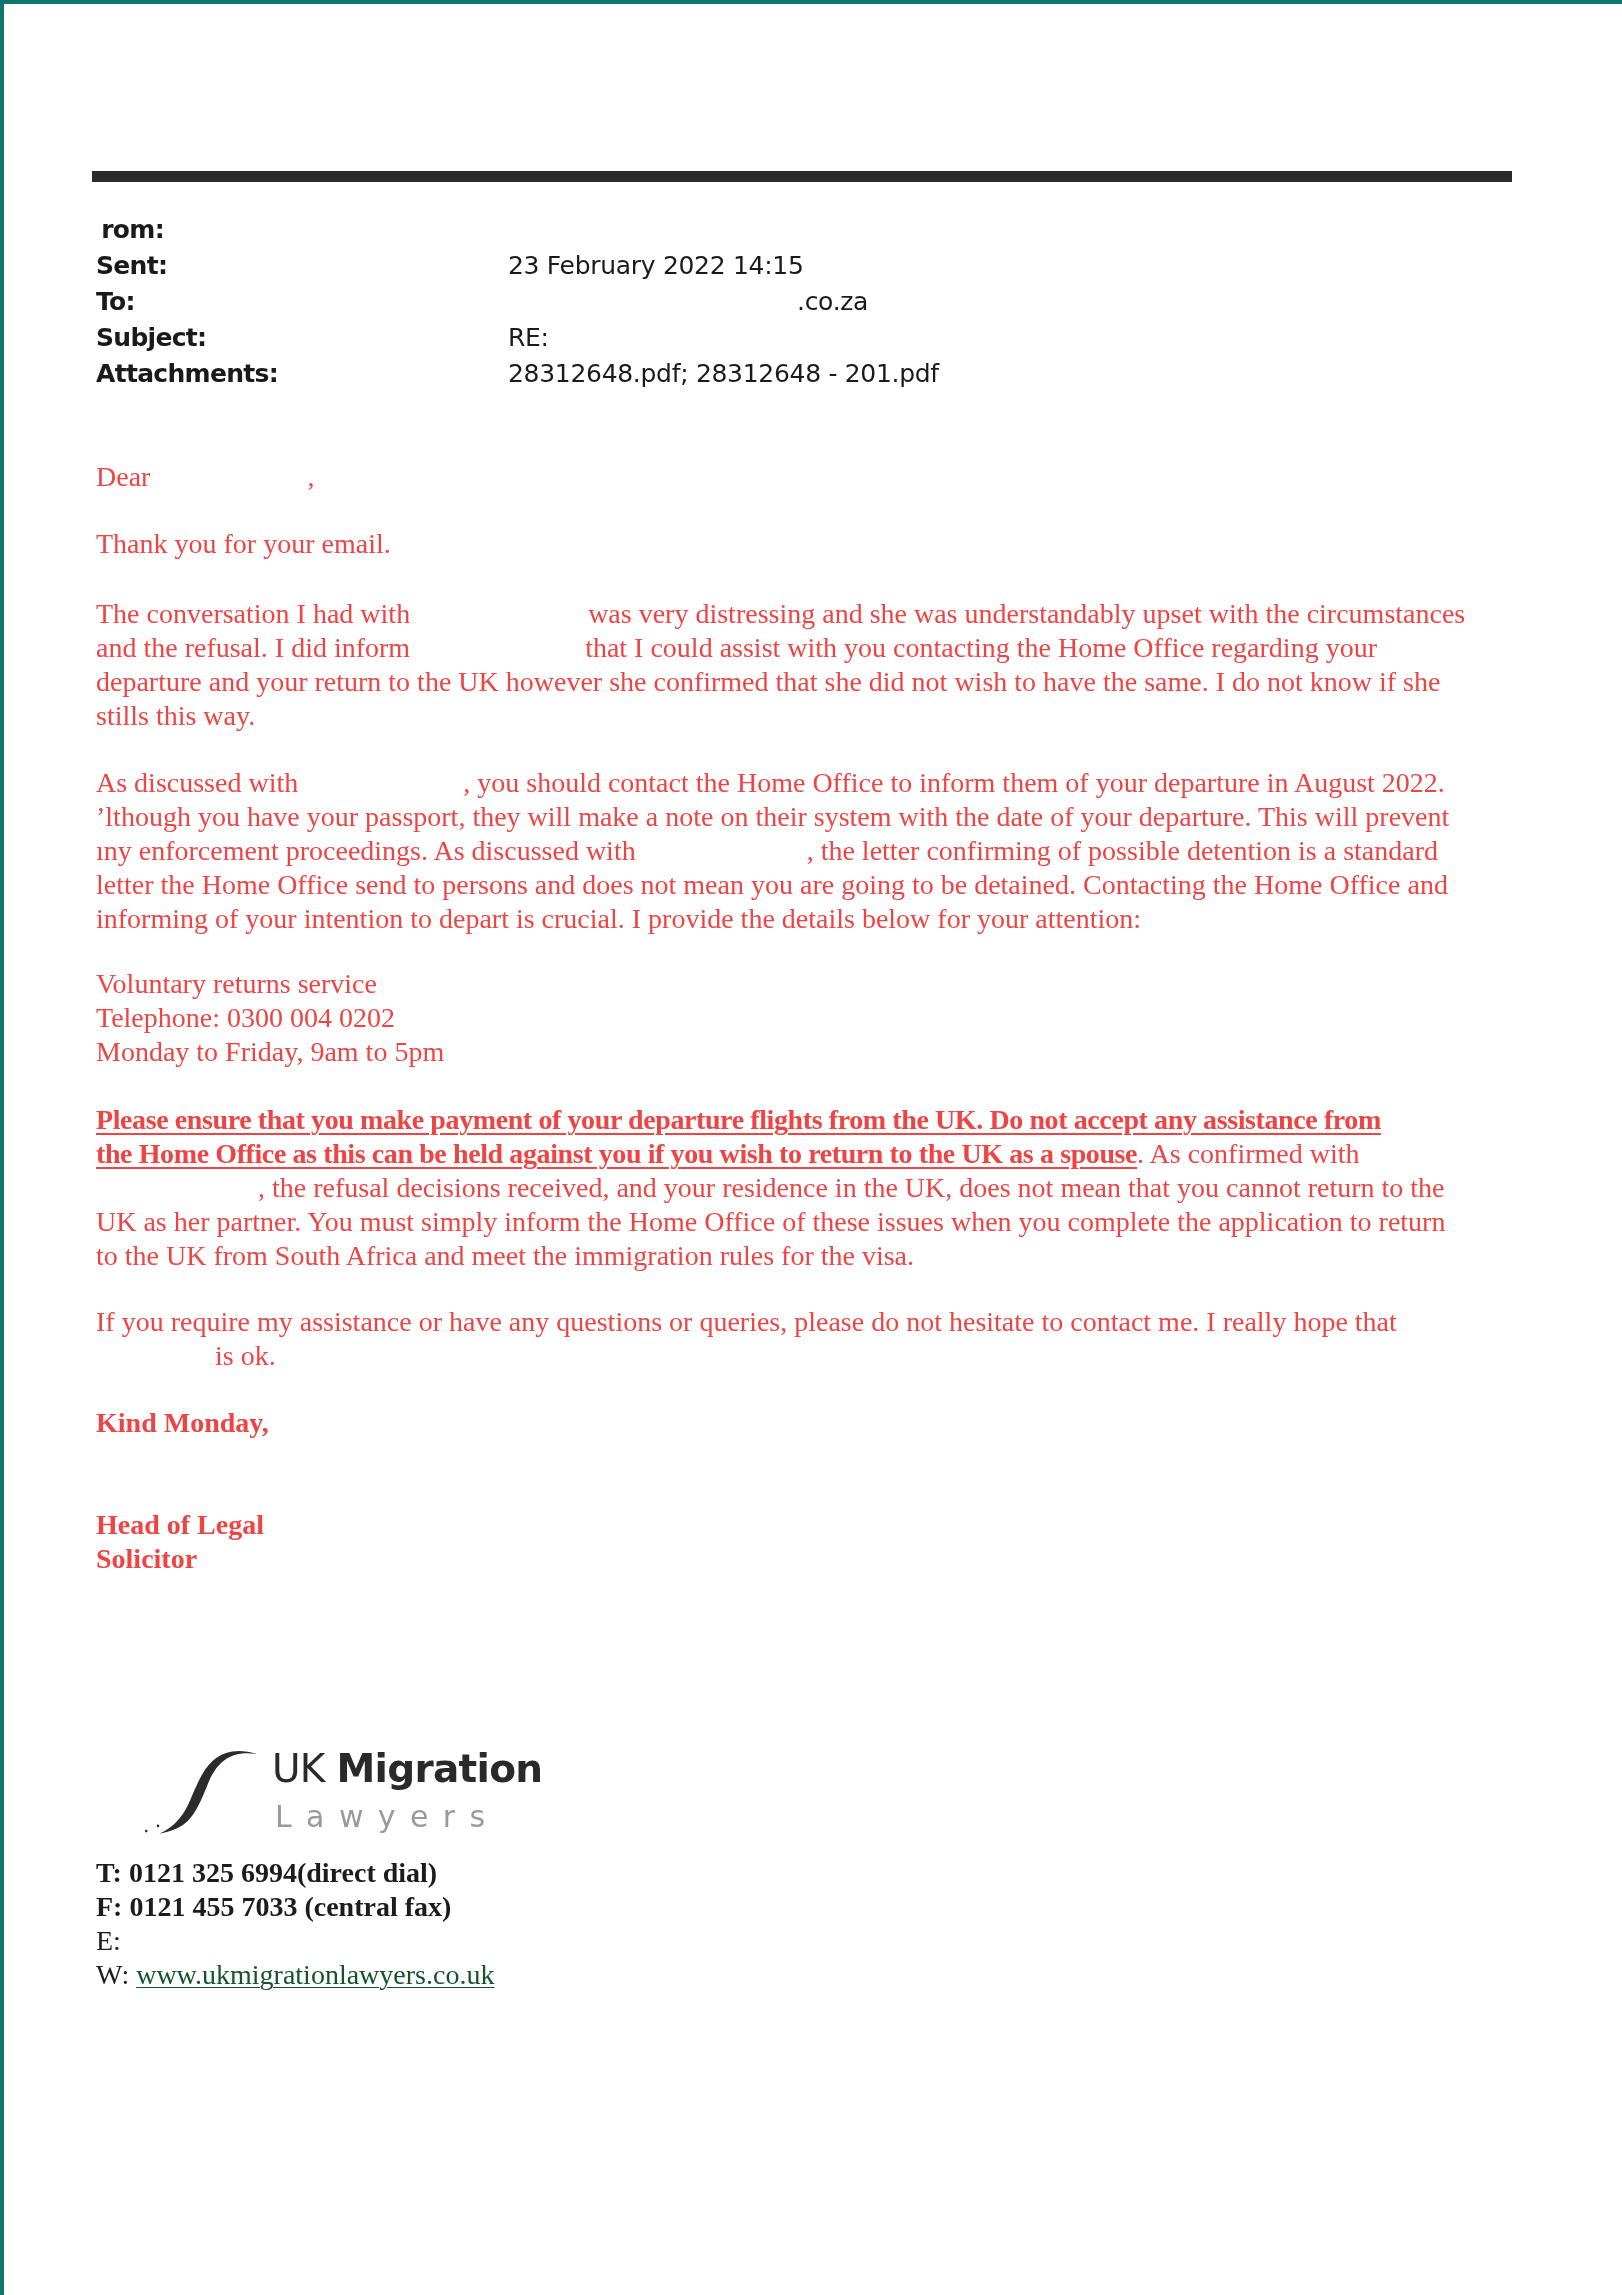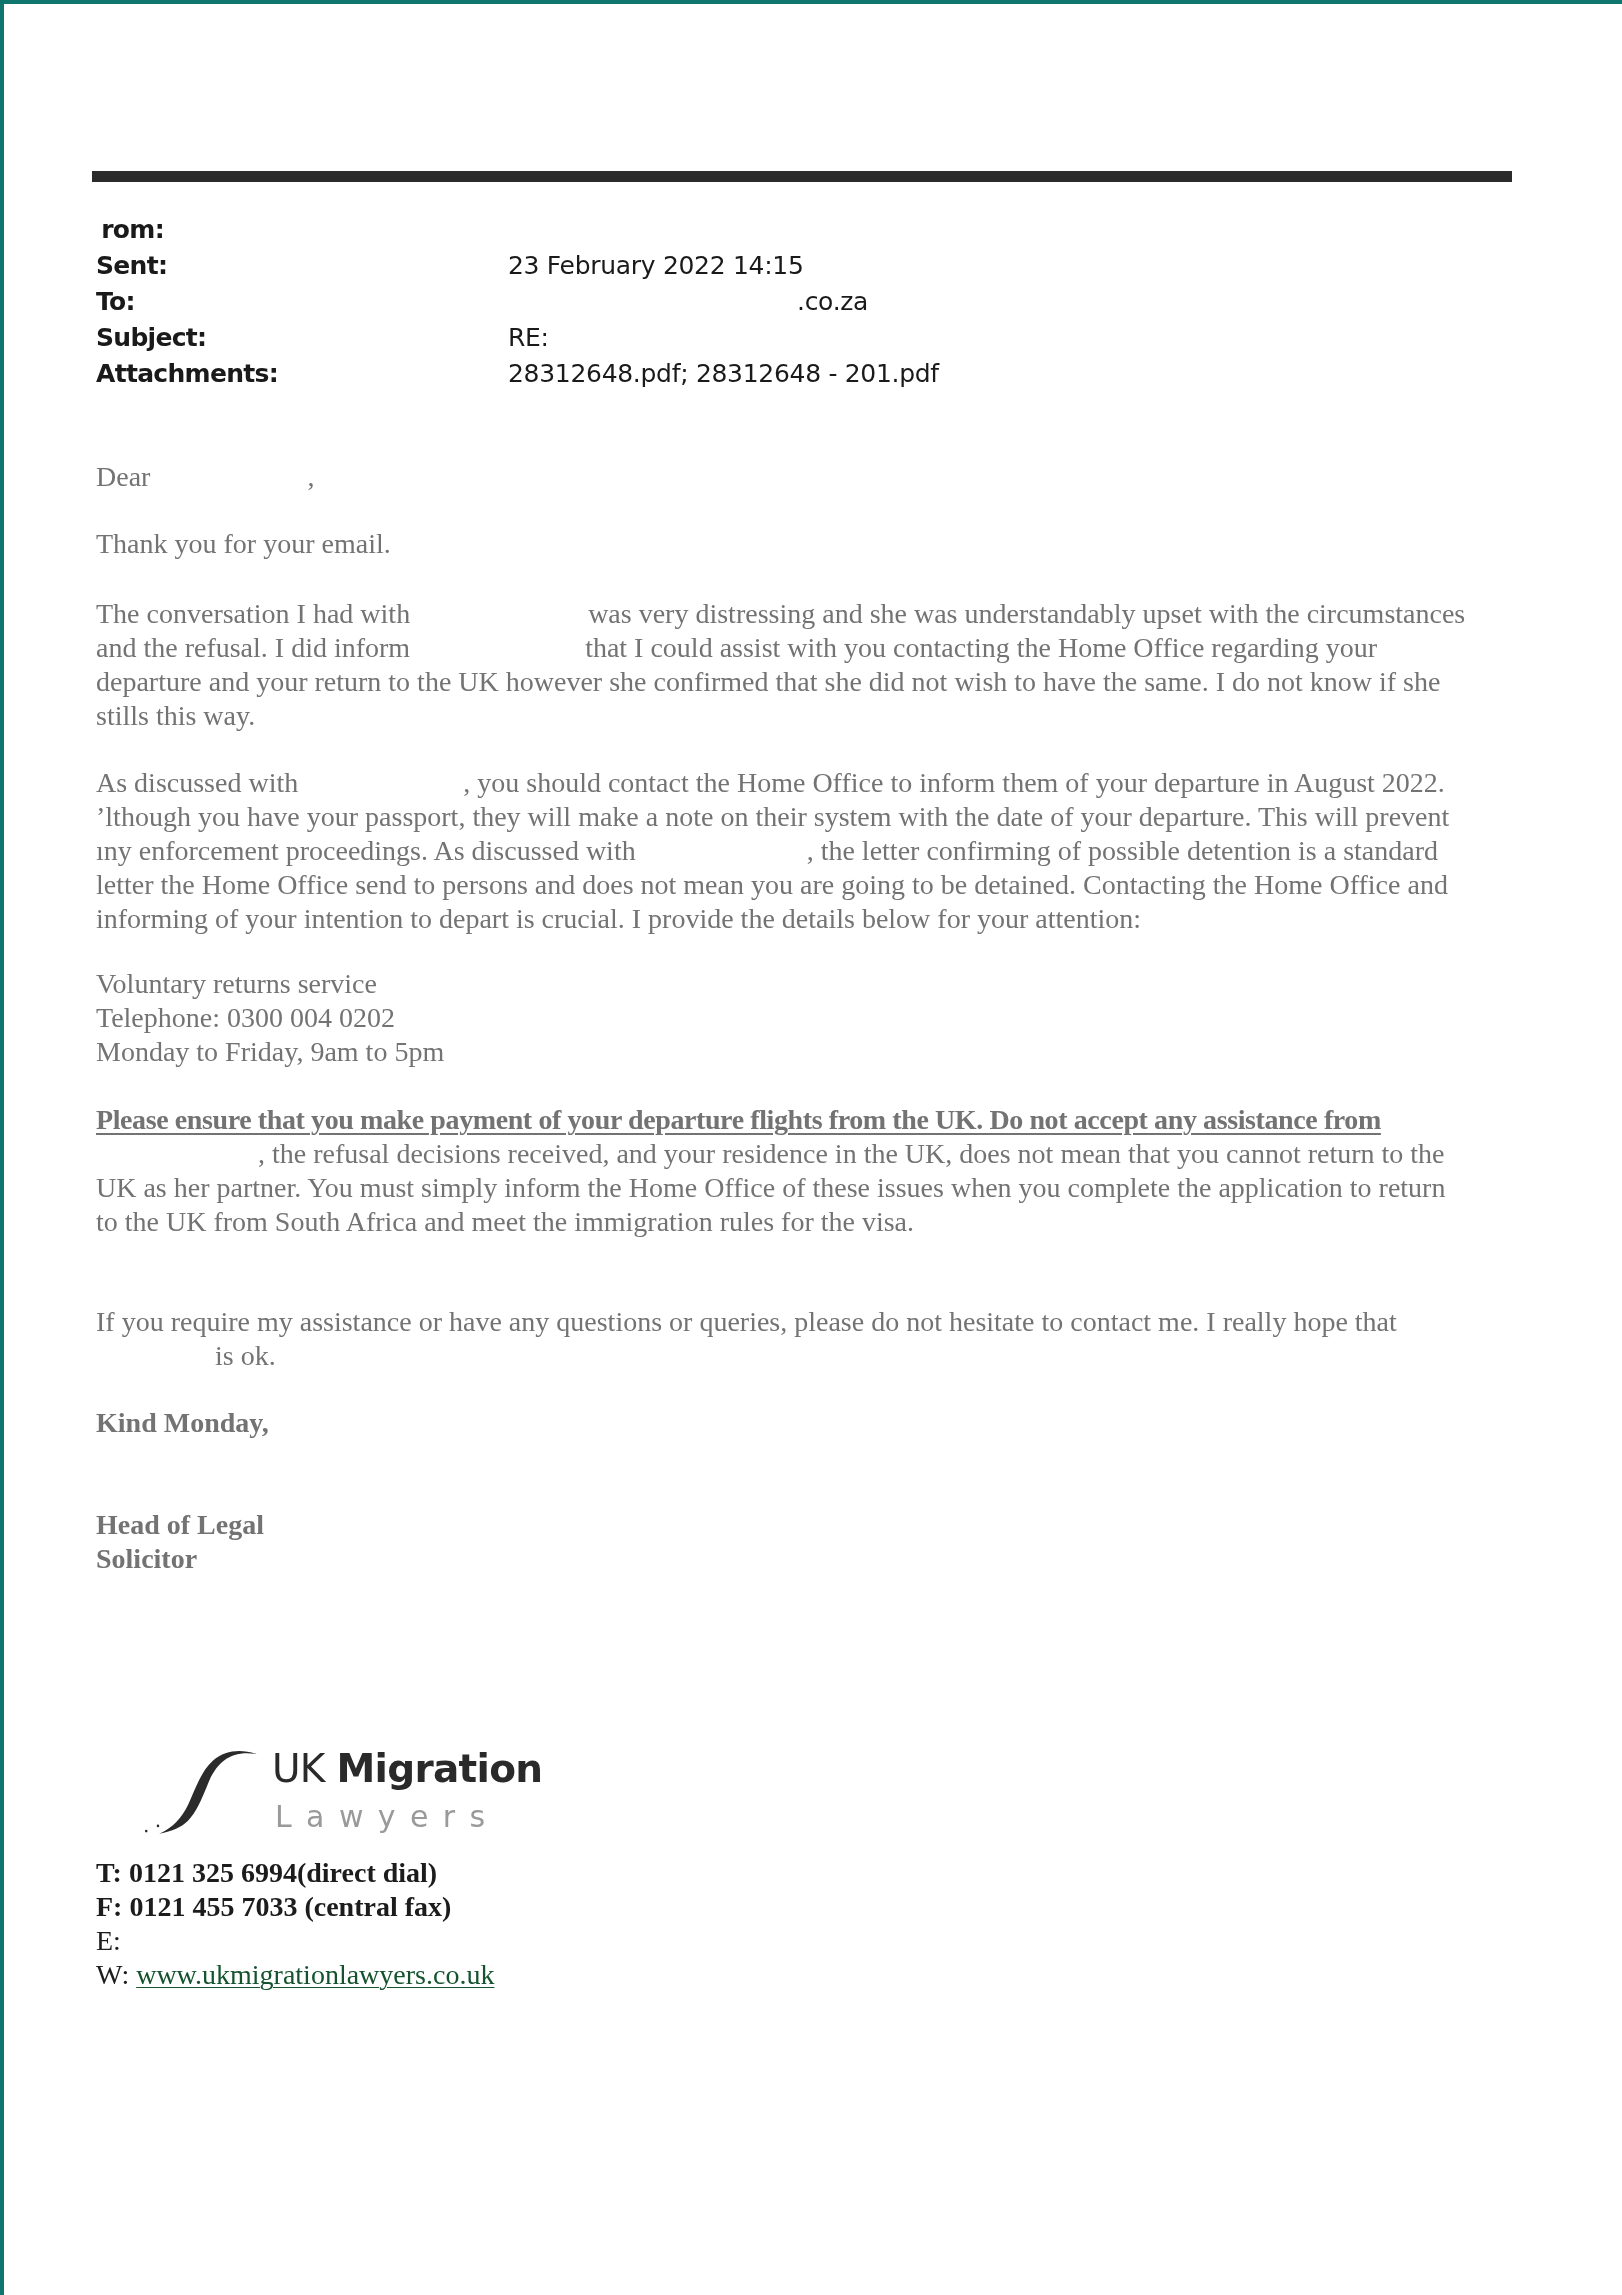--- a/index.html
+++ b/index.html
@@ -11,21 +11,21 @@
     .rule {
       position: absolute; left: 88px; top: 167px; width: 1420px; height: 11px;
       background: #2b2b2b;
     }
     .hdr { position: absolute; left: 92px; font-family: "DejaVu Sans", sans-serif; font-size: 25px; color: #1a1a1a; line-height: 36px; }
     .hdr .lbl { position: absolute; left: 0; font-weight: bold; white-space: nowrap; letter-spacing: -0.7px; }
     .hdr .val { position: absolute; left: 412px; white-space: nowrap; letter-spacing: -0.3px; }
     .body {
       position: absolute; left: 92px; width: 1420px;
       font-family: "Liberation Serif", "DejaVu Serif", serif; font-size: 28px;
-      color: #737373; line-height: 34px;
+      color: #ef4444; line-height: 34px;
     }
     .line { white-space: nowrap; display: block; }
     .gap { display: inline-block; }
     .b { font-weight: bold; }
     .u { text-decoration: underline; text-decoration-thickness: 2px; text-underline-offset: 3.9px; }
     .logo { position: absolute; left: 137px; top: 1737px; width: 432px; height: 98px; }
     .logo-text-main { position: absolute; left: 131px; top: 5.2px; font-family: "DejaVu Sans", sans-serif; font-size: 39px; color: #2a2a2a; white-space: nowrap; letter-spacing: -0.7px; }
     .logo-text-main .uk { font-weight: normal; }
     .logo-text-main .mig { font-weight: bold; }
     .logo-text-sub { position: absolute; left: 134px; top: 58px; font-family: "DejaVu Sans", sans-serif; font-size: 30px; color: #9a9a9a; letter-spacing: 14.4px; white-space: nowrap; }
@@ -87,20 +87,21 @@
   </div>
 
   <div class="body" style="top:963px;">
     <span class="line">Voluntary returns service</span>
     <span class="line">Telephone: 0300 004 0202</span>
     <span class="line">Monday to Friday, 9am to 5pm</span>
   </div>
 
   <div class="body" style="top:1099px;">
     <span class="line b u" style="letter-spacing:-0.4px;">Please ensure that you make payment of your departure flights from the UK. Do not accept any assistance from</span>
+    <span class="line"><span class="b u" style="letter-spacing:-0.4px;">the Home Office as this can be held against you if you wish to return to the UK as a spouse</span><span>. As confirmed with</span></span>
     <span class="line"><span class="gap" style="width:162px;"></span><span>, the refusal decisions received, and your residence in the UK, does not mean that you cannot return to the</span></span>
     <span class="line">UK as her partner. You must simply inform the Home Office of these issues when you complete the application to return</span>
     <span class="line">to the UK from South Africa and meet the immigration rules for the visa.</span>
   </div>
 
   <div class="body" style="top:1301px;">
     <span class="line">If you require my assistance or have any questions or queries, please do not hesitate to contact me. I really hope that</span>
     <span class="line"><span class="gap" style="width:119px;"></span><span>is ok.</span></span>
   </div>
 

